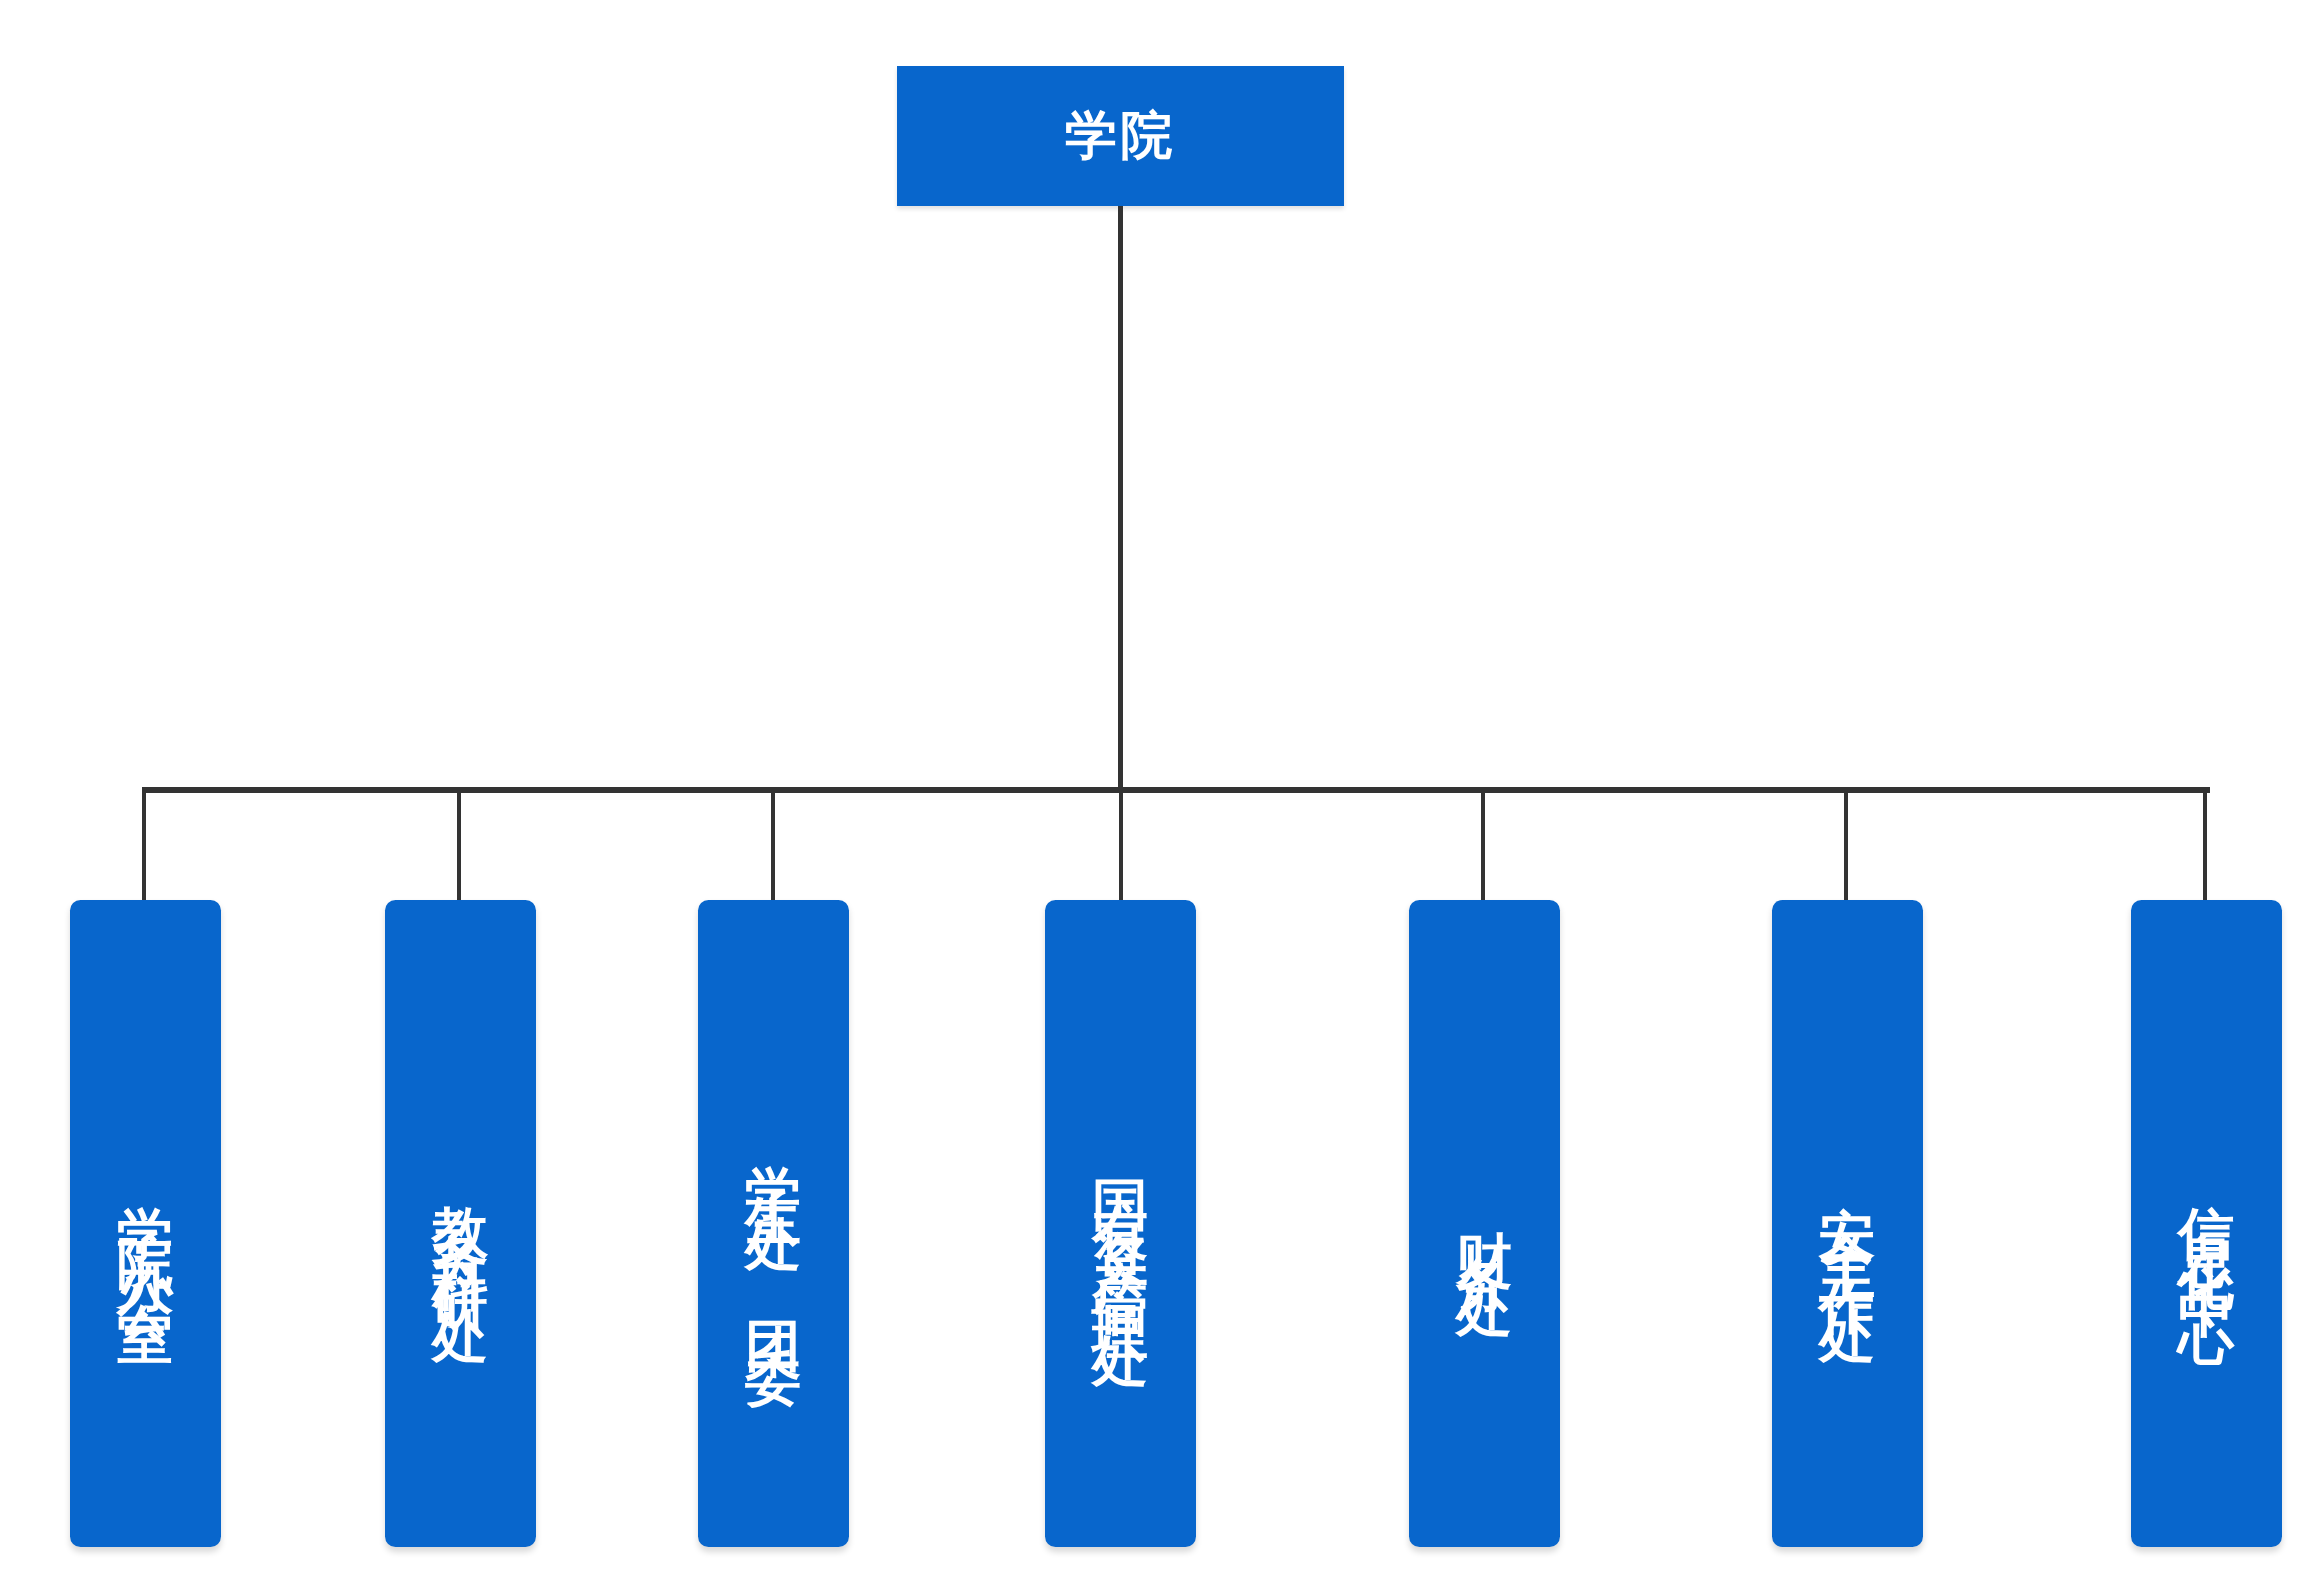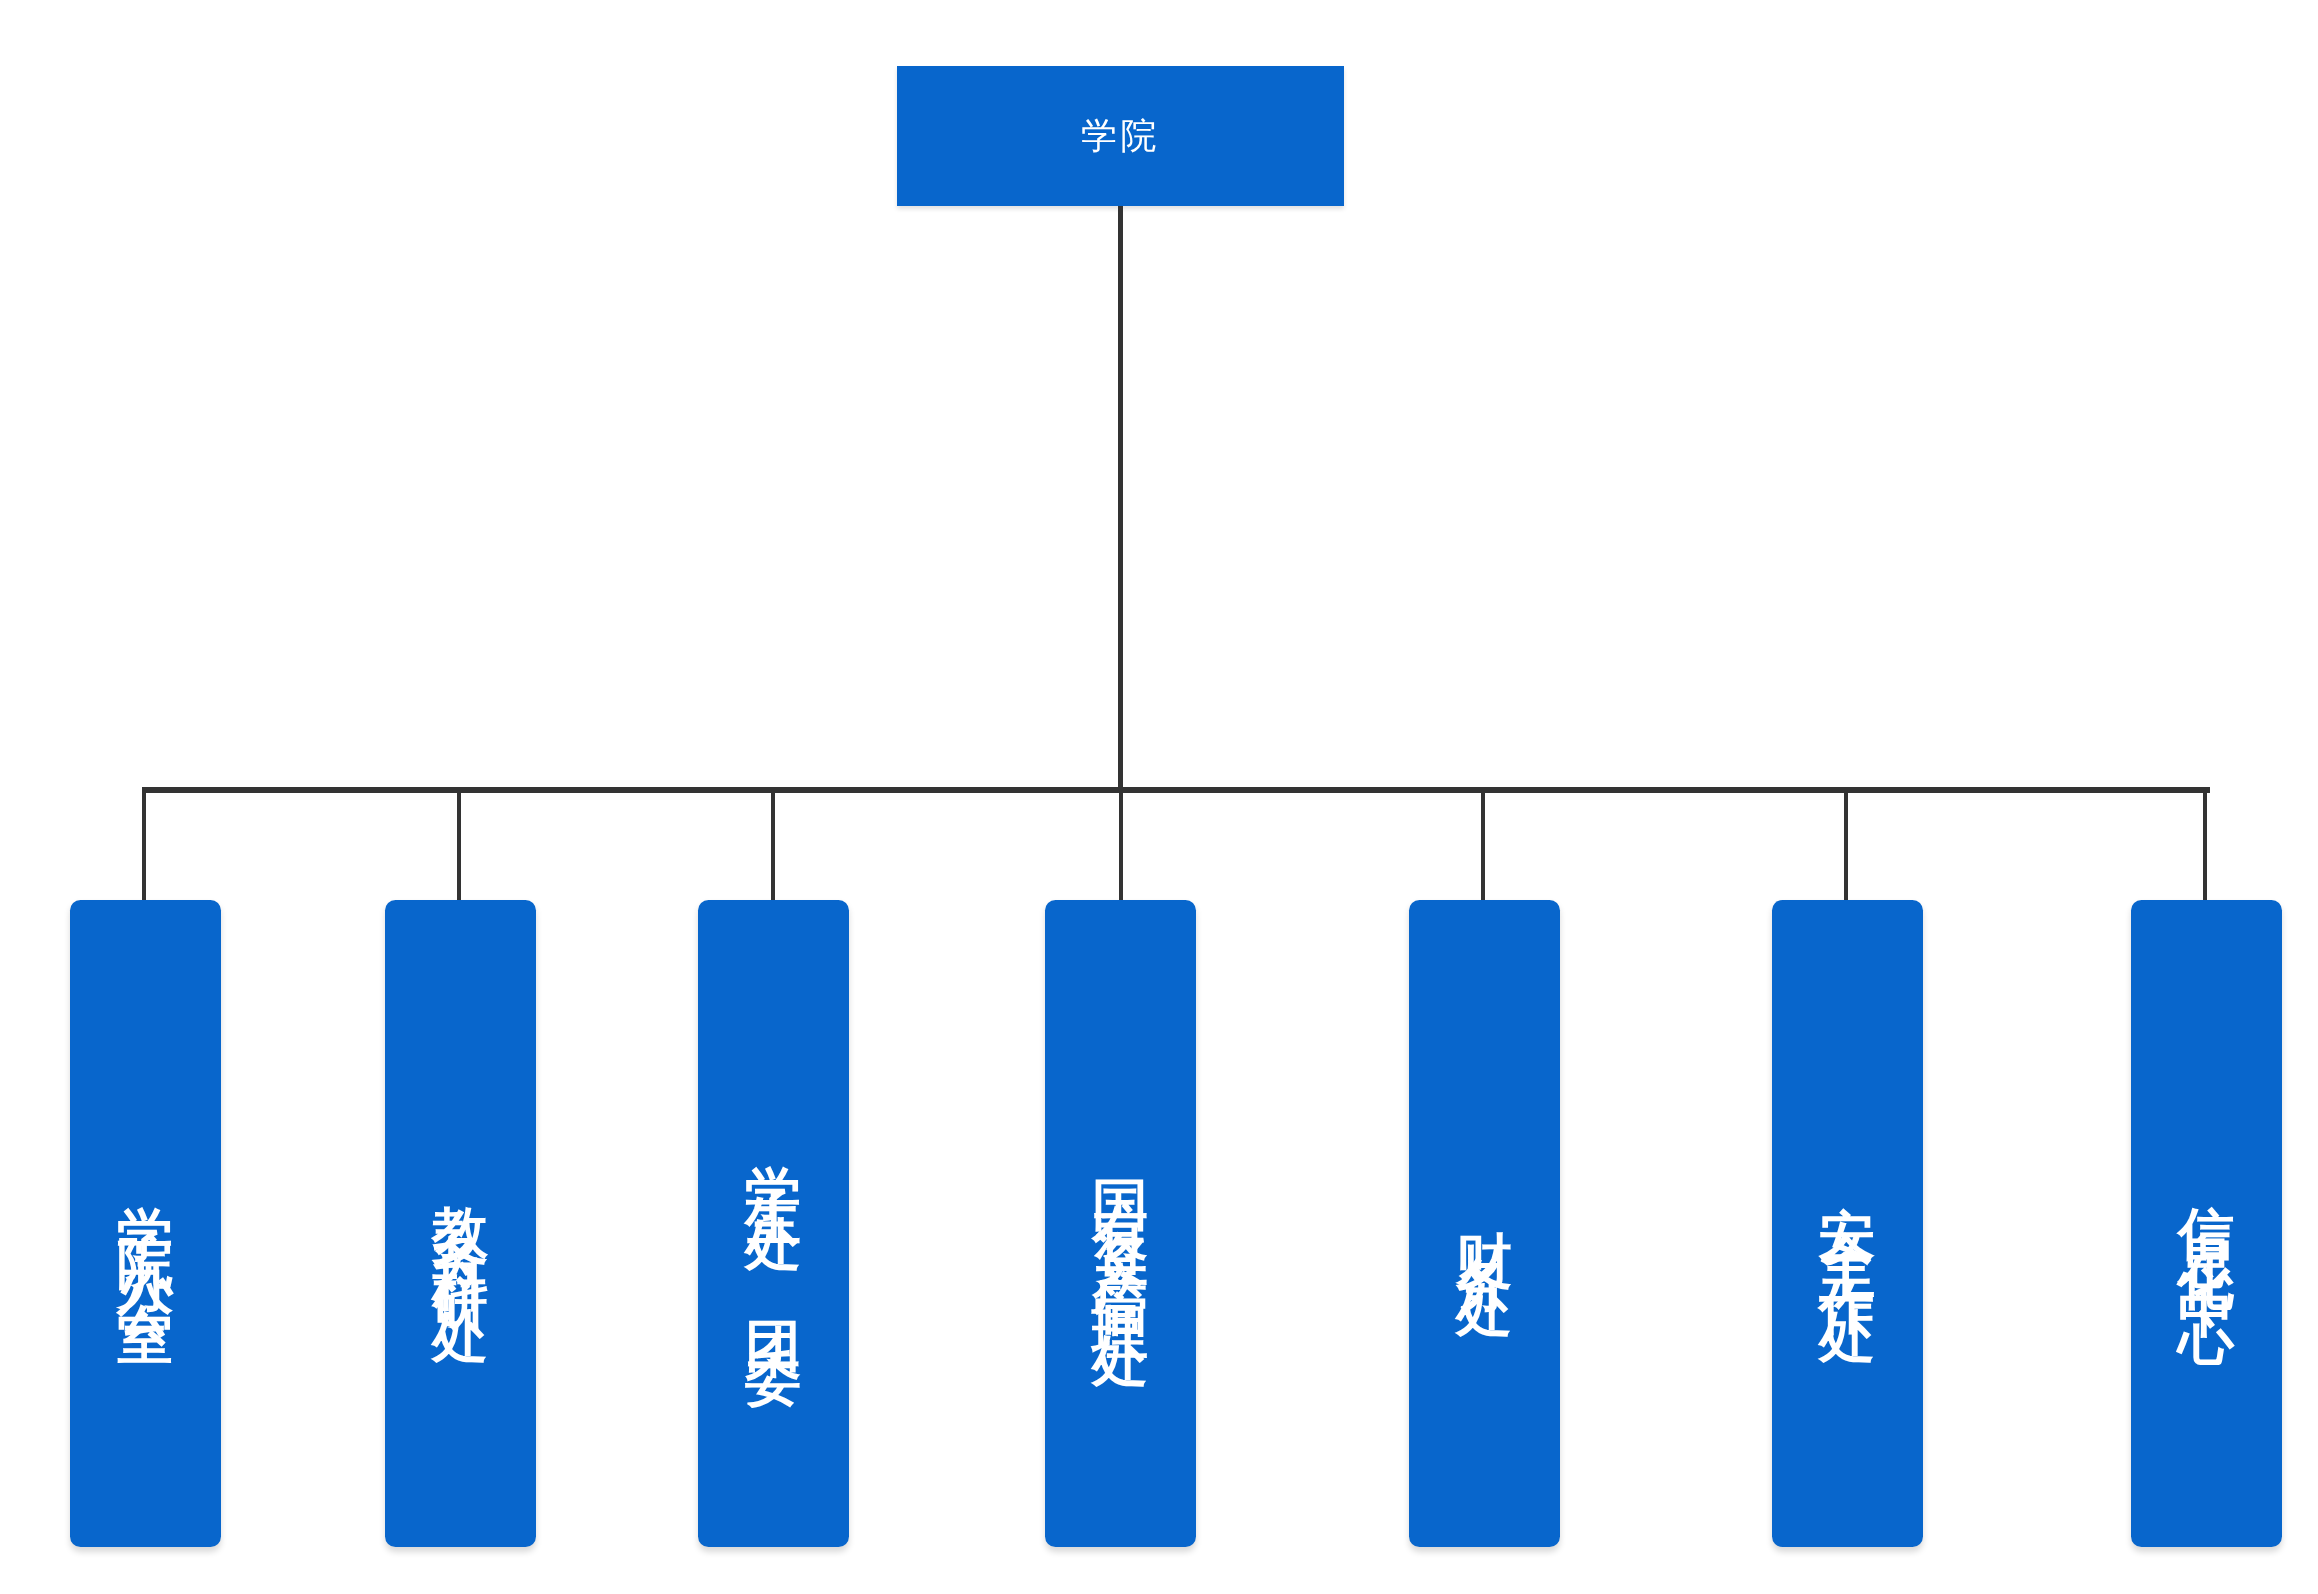--- a/index.html
+++ b/index.html
@@ -20,22 +20,22 @@
     position: absolute;
     left: 897px;
     top: 66px;
     width: 447px;
     height: 140px;
     background: #0866CC;
     color: #ffffff;
     display: flex;
     align-items: center;
     justify-content: center;
-    font-size: 36px;
-    font-weight: normal;
+    font-size: 52px;
+    font-weight: bold;
     letter-spacing: 3.5px;
     box-shadow: 0 2.6px 4.4px rgba(0,0,0,0.12);
   }
   
   .line {
     position: absolute;
     background: #333333;
   }
   .trunk-line {
     left: 1118px;

